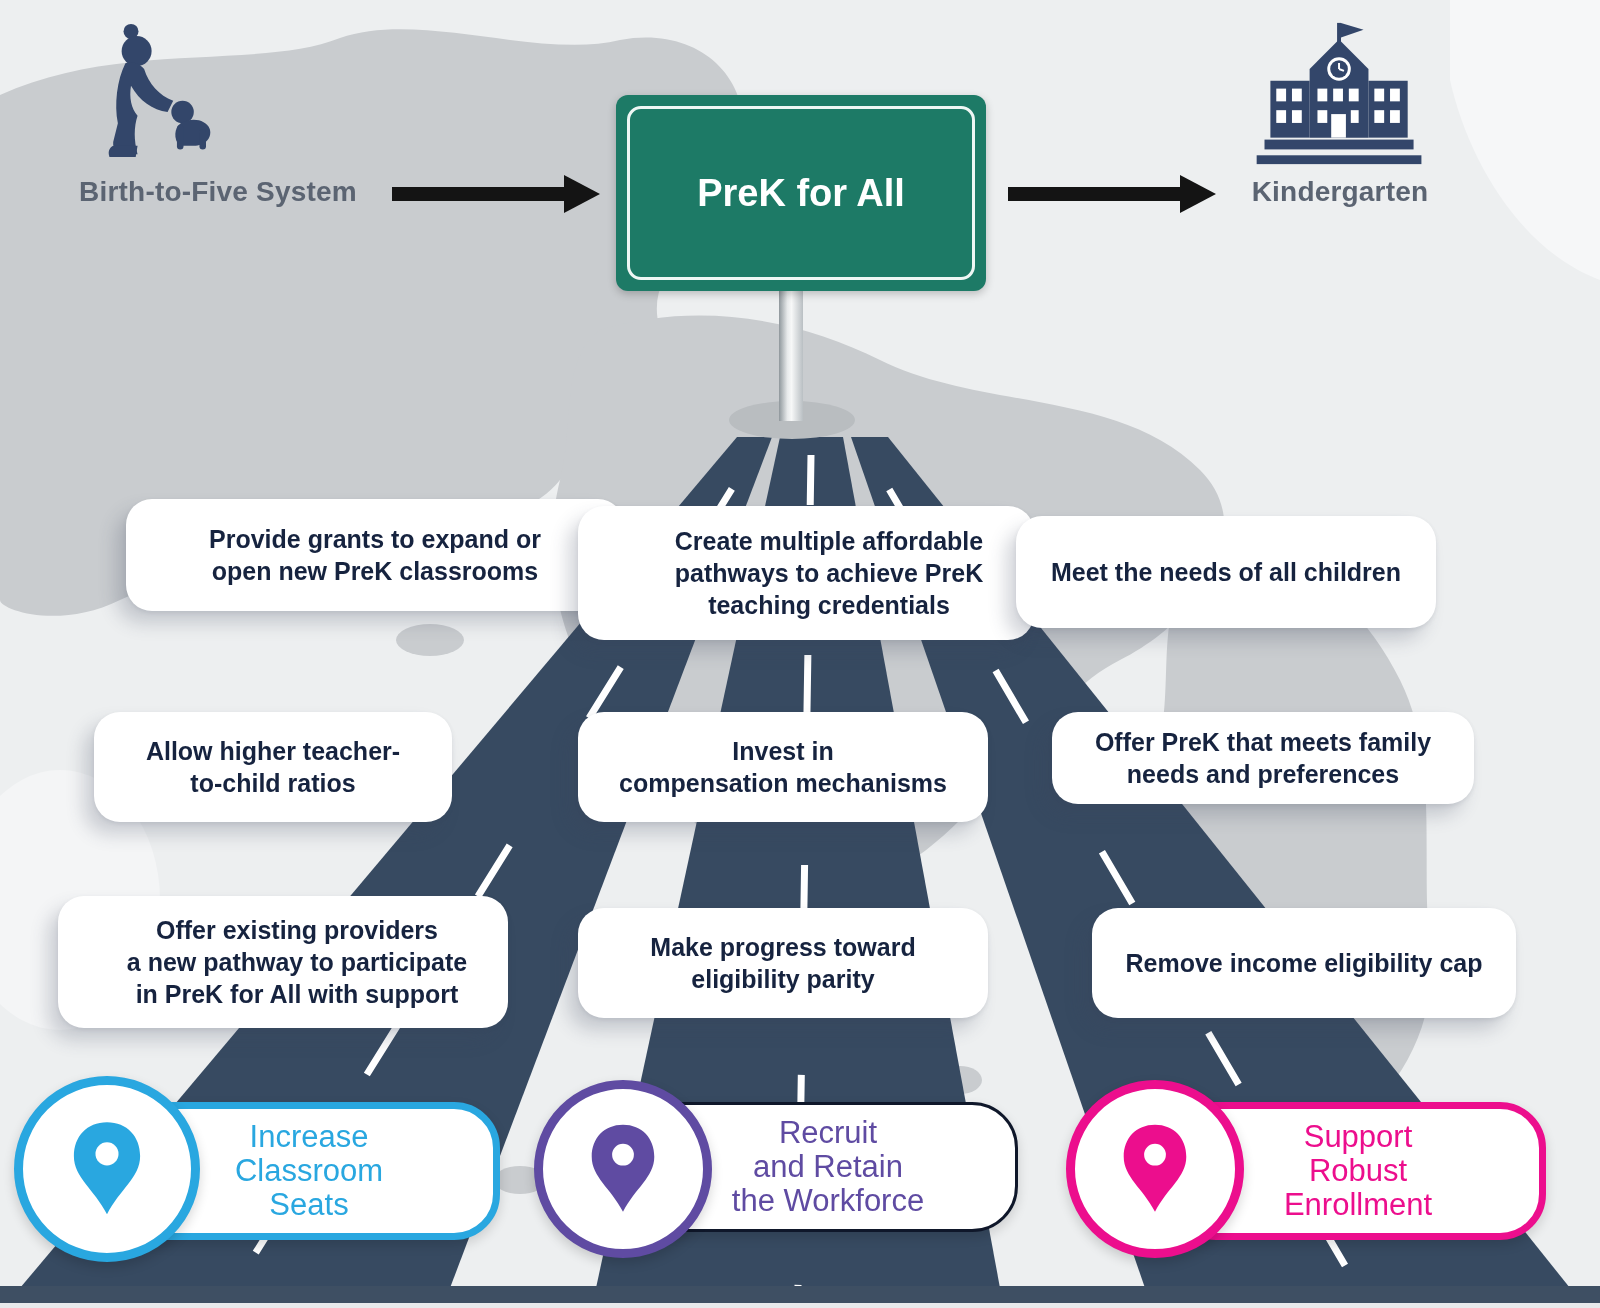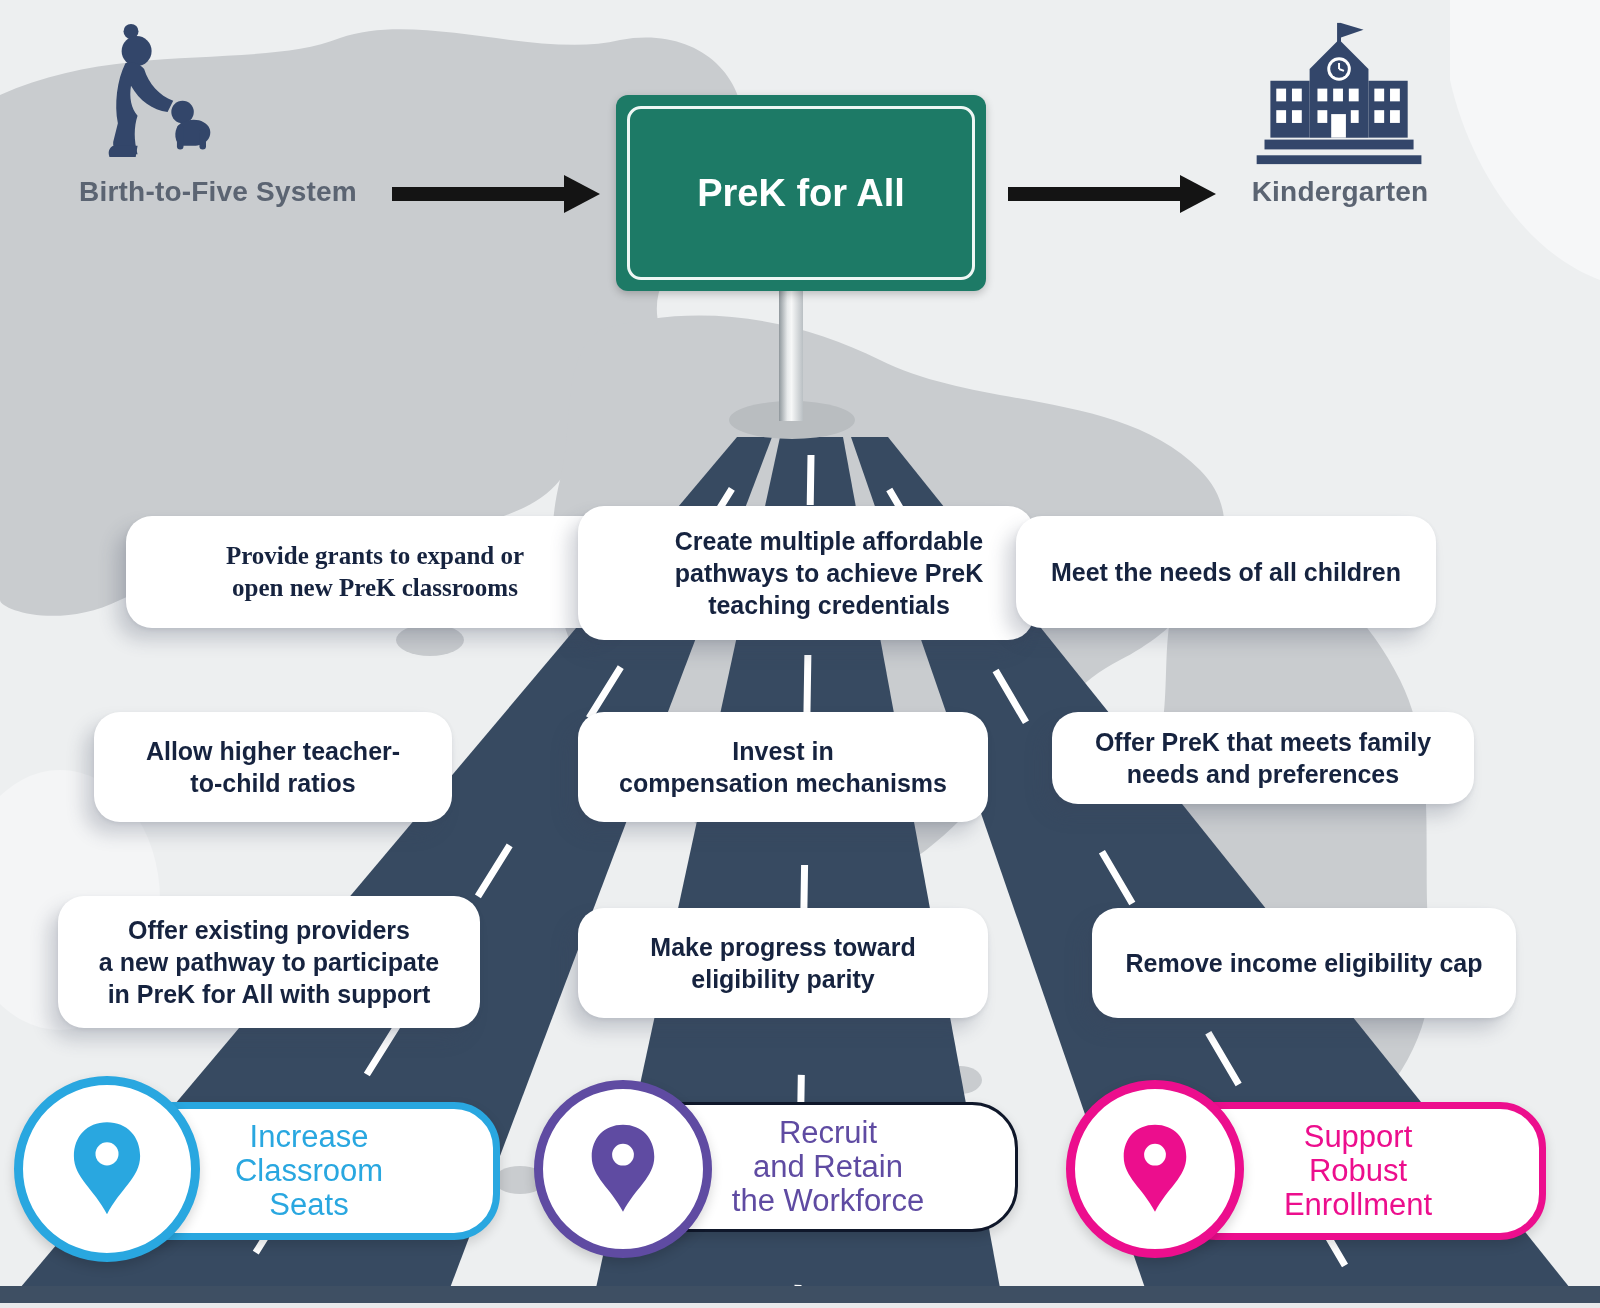--- a/index.html
+++ b/index.html
@@ -43,27 +43,27 @@
   }
 
   
   .box{
     position:absolute;z-index:4;background:#ffffff;border-radius:26px;
     display:flex;align-items:center;justify-content:center;text-align:center;
     font-weight:bold;font-size:25px;line-height:1.28;color:#16233f;
     white-space:pre-line;
     box-shadow:-10px 12px 18px rgba(60,70,90,.22), 0 2px 4px rgba(60,70,90,.10);
   }
-  .b1{left:126px;top:516px;width:498px;height:112px;font-family:Liberation Serif, serif;}
+  .b1{left:126px;top:499px;width:498px;height:112px;}
   .b2{left:578px;top:506px;width:410px;height:134px;padding-left:46px;}
   .b3{left:1016px;top:516px;width:420px;height:112px;}
   .b4{left:94px;top:712px;width:358px;height:110px;}
   .b5{left:578px;top:712px;width:410px;height:110px;}
   .b6{left:1052px;top:712px;width:422px;height:92px;}
-  .b7{left:58px;top:896px;width:422px;height:132px;}
+  .b7{left:58px;top:896px;width:422px;height:132px;padding-left:28px;}
   .b8{left:578px;top:908px;width:410px;height:110px;}
   .b9{left:1092px;top:908px;width:424px;height:110px;}
 
   
   .pill{
     position:absolute;z-index:5;background:#ffffff;border-radius:46px;
     display:flex;align-items:center;justify-content:center;text-align:center;
     font-weight:normal;font-size:31px;line-height:1.1;white-space:pre-line;
     box-shadow:0 5px 12px rgba(0,0,0,.14);
   }

